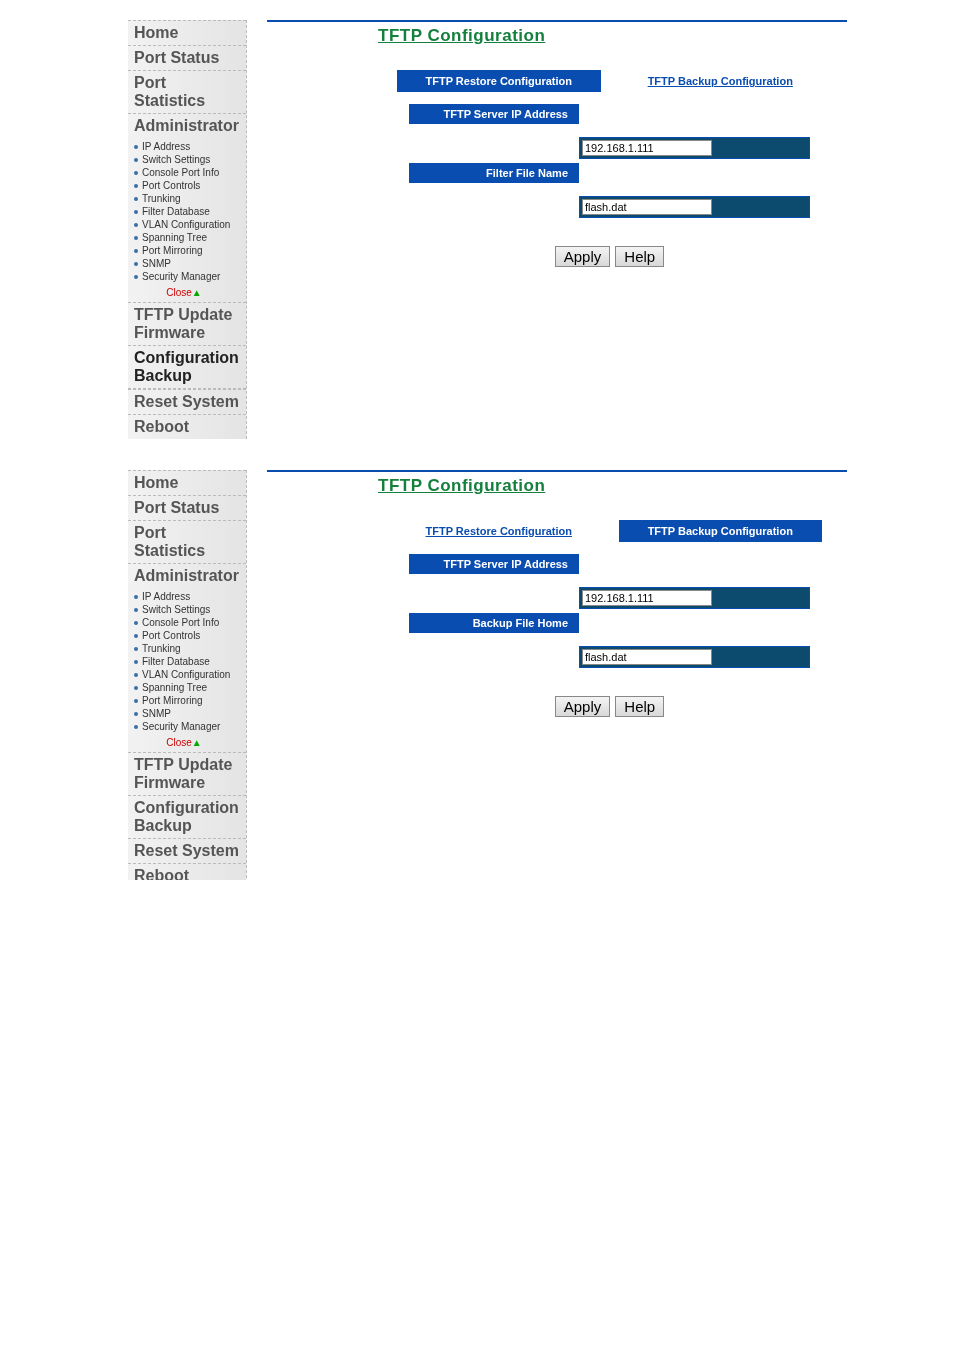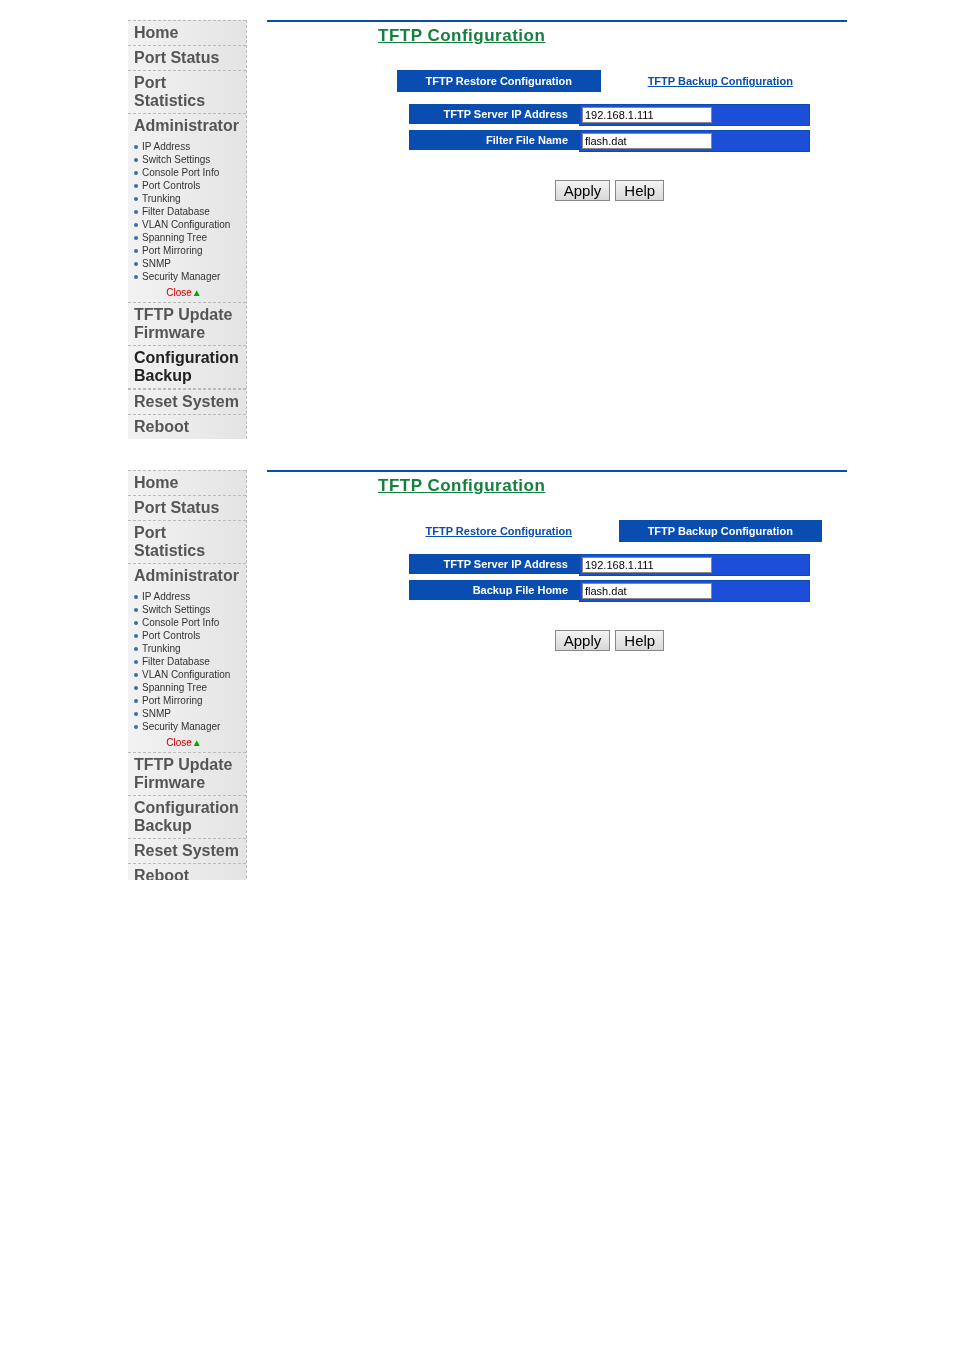--- a/index.html
+++ b/index.html
@@ -115,22 +115,23 @@
       background: #0a4db0;
       color: #fff;
       font-weight: bold;
       font-size: 11px;
       padding: 3px 10px 3px 4px;
       border: 1px solid #0a4db0;
     }
     .field-input {
       flex: 1;
       border: 1px solid #0a4db0;
-      background: #1d4ed8;
+      background: #0c4a6e;
       padding: 2px;
+      margin-top: 33px;
     }
     .field-input input {
       width: 130px;
       border: 1px solid #888;
       font-size: 11px;
       padding: 0 2px;
       height: 16px;
     }
     .btn-row { text-align: center; margin-top: 12px; margin-left: 130px; width: 425px; }
     .btn {

